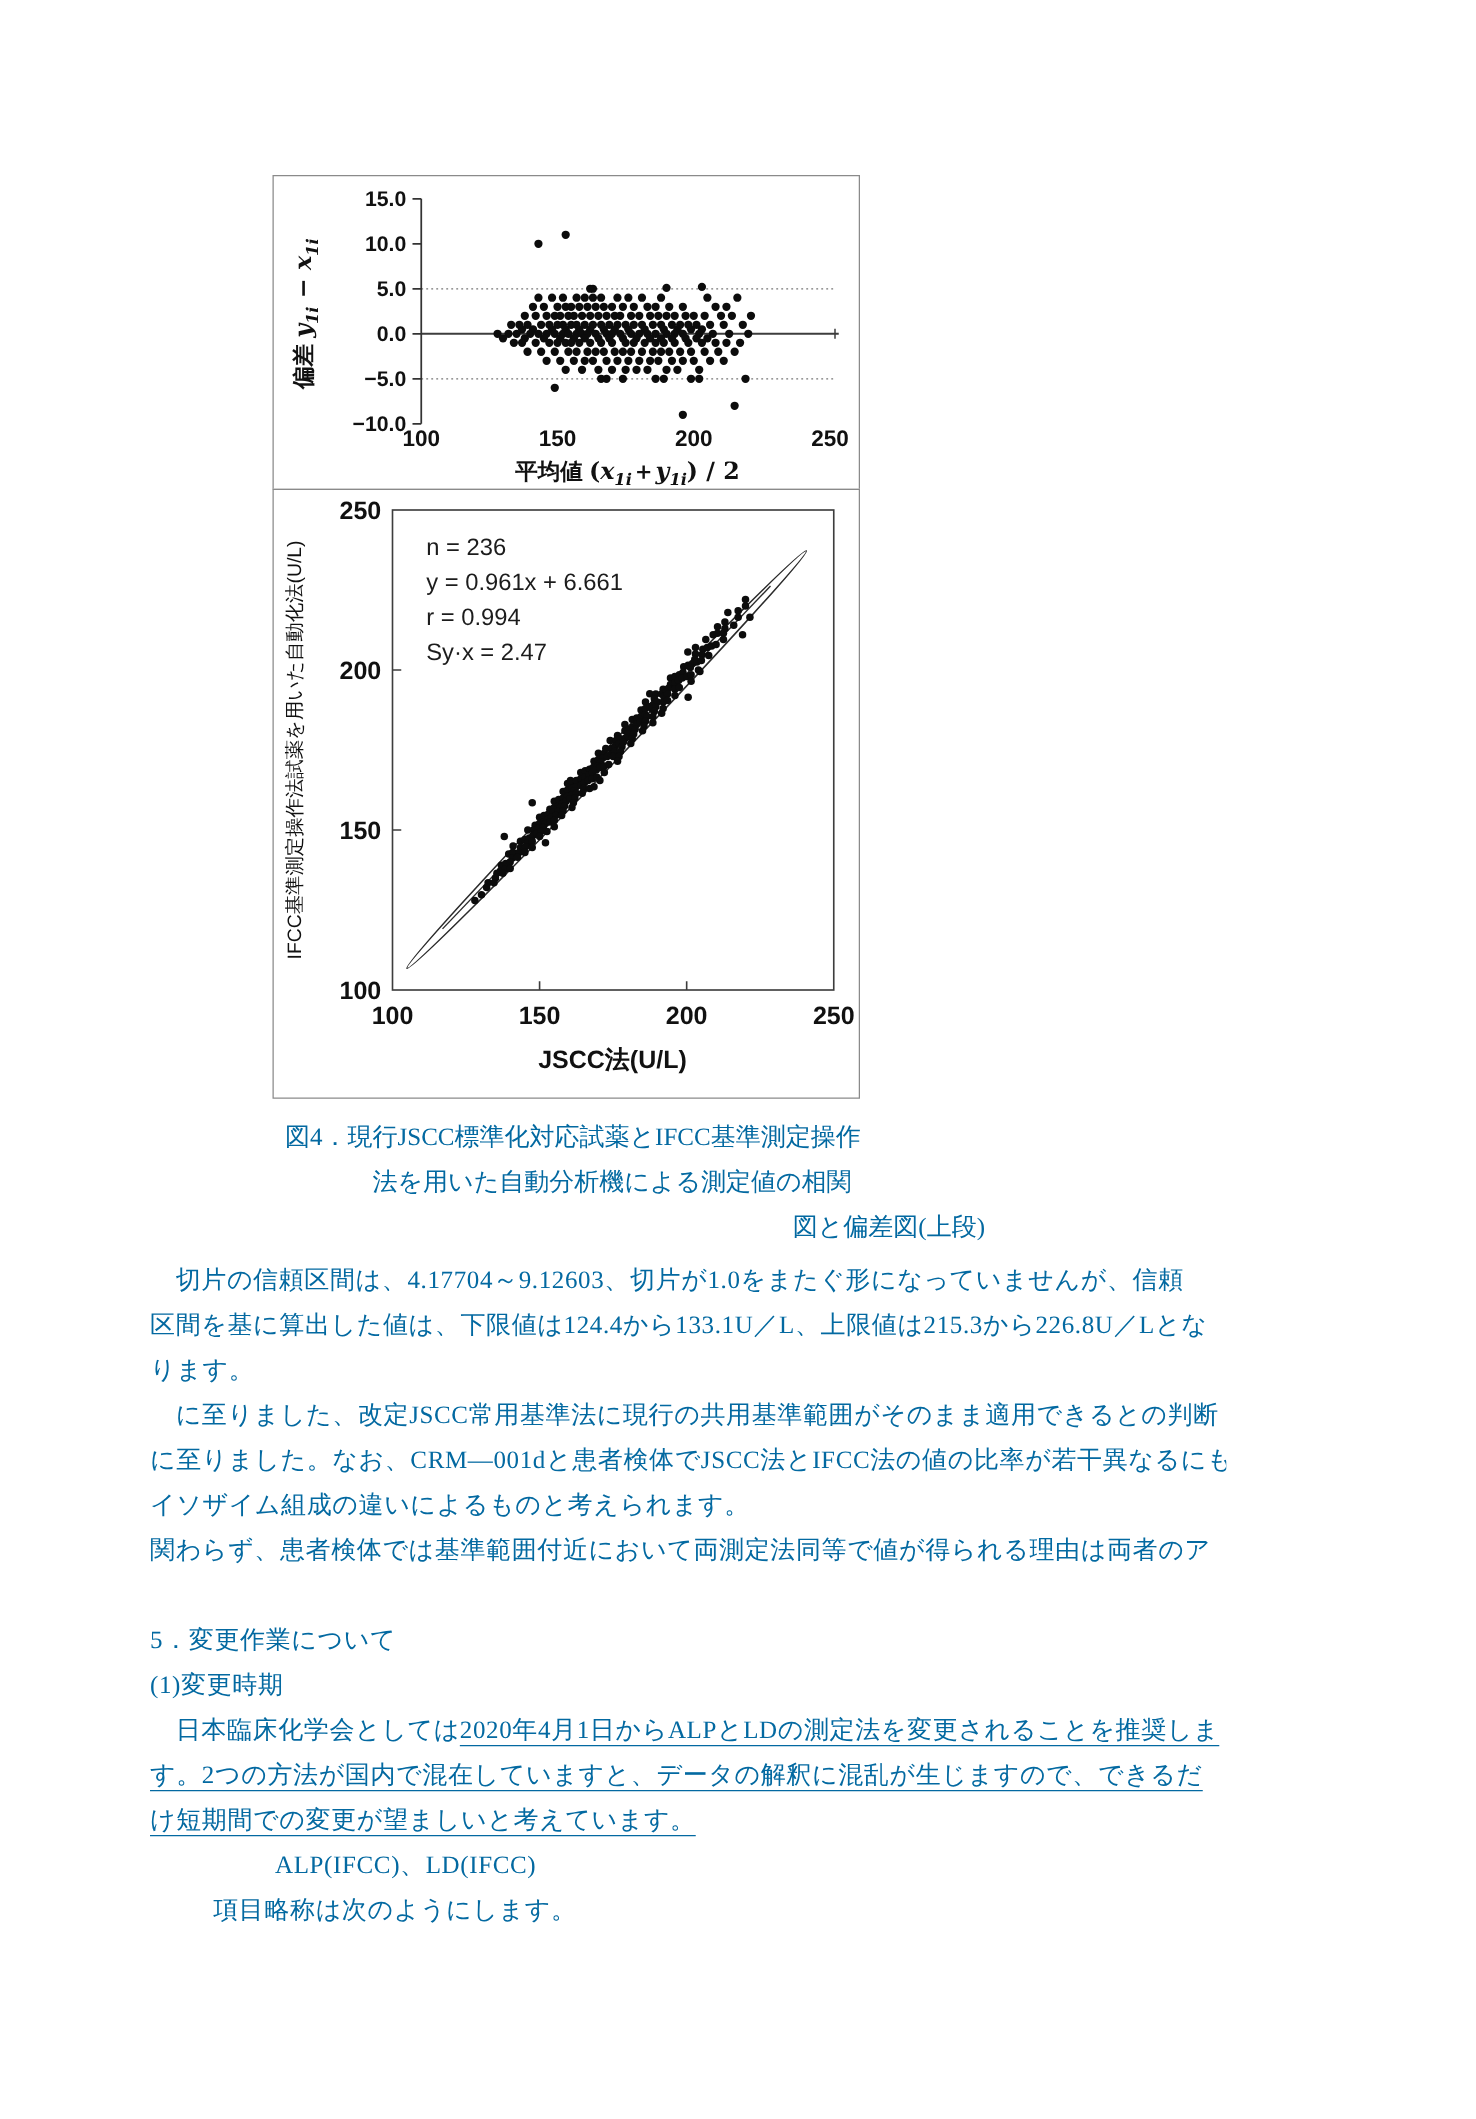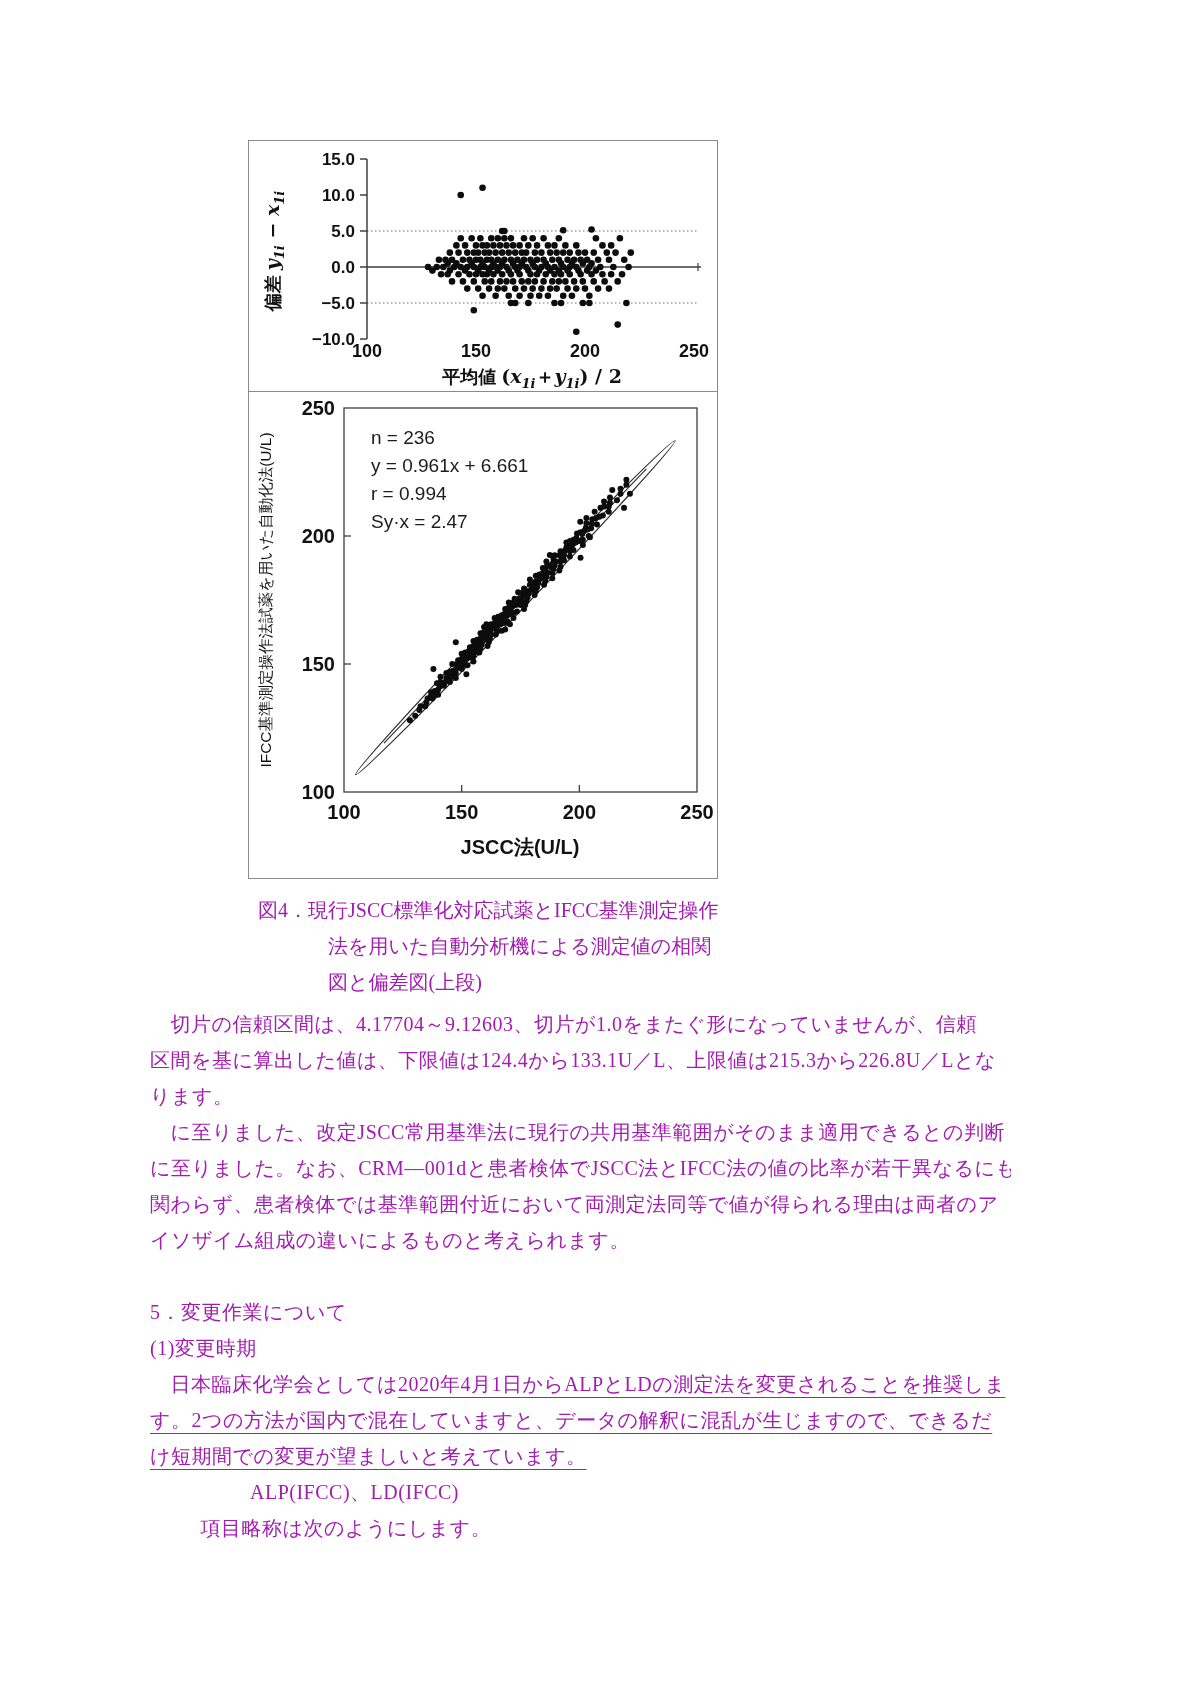--- a/index.html
+++ b/index.html
@@ -1,17 +1,17 @@
 <!DOCTYPE html>
 <html><head>
 <meta charset="utf-8">
 <style>
   html,body{margin:0;padding:0;background:#fff;}
   .page{position:relative;width:981px;height:1695px;background:#ffffff;overflow:hidden;
-        font-family:"Liberation Serif","DejaVu Serif",serif;color:#a21caf;margin-left:30px;}
+        font-family:"Liberation Serif","DejaVu Serif",serif;color:#0369a1;}
   .figure{position:absolute;left:218px;top:140px;width:470px;}
   .panel{width:468px;background:#fff;border:1px solid #8a8a8a;}
   .panel1{height:250px;}
   .panel2{height:486px;margin-top:-1px;}
   .panel svg{display:block;}
   .caption{position:absolute;left:228px;top:892px;width:560px;font-size:20px;}
   .caption .cap-line{height:36px;line-height:36px;white-space:pre;}
   .bodytext{position:absolute;left:120px;top:1006px;width:960px;font-size:20px;}
   .bodytext .line{height:36px;line-height:36px;white-space:pre;letter-spacing:0.5px;}
   .u{text-decoration:underline;text-underline-offset:6px;text-decoration-thickness:1.4px;}
@@ -531,30 +531,30 @@
             <text x="122" y="136" fill="#1c1c1c" style="font-size:19px;font-weight:500;">Sy·x = 2.47</text>
           </g>
           <text x="271" y="462" text-anchor="middle" fill="#111" style="font-size:20px;font-weight:600;">JSCC法(U/L)</text>
           <text x="22" y="208" text-anchor="middle" fill="#111" style="font-size:15.5px;" transform="rotate(-90 22 208)">IFCC基準測定操作法試薬を用いた自動化法(U/L)</text>
         </svg>
     </div>
   </div>
   <div class="caption" id="caption">
       <div class="cap-line"><span>図4．</span>現行JSCC標準化対応試薬とIFCC基準測定操作</div>
       <div class="cap-line" style="padding-left: 70px;">法を用いた自動分析機による測定値の相関</div>
-      <div class="cap-line" style="padding-left: 70px;">図と偏差図(上段)</div>
+      <div class="cap-line" style="padding-left: 70px; text-align: right;">図と偏差図(上段)</div>
     </div>
   <div class="bodytext" id="bodytext">
       <div class="line">　切片の信頼区間は、4.17704～9.12603、切片が1.0をまたぐ形になっていませんが、信頼</div>
       <div class="line">区間を基に算出した値は、下限値は124.4から133.1U／L、上限値は215.3から226.8U／Lとな</div>
       <div class="line">ります。</div>
       <div class="line">　に至りました、改定JSCC常用基準法に現行の共用基準範囲がそのまま適用できるとの判断</div>
       <div class="line">に至りました。なお、CRM―001dと患者検体でJSCC法とIFCC法の値の比率が若干異なるにも</div>
+      <div class="line">イソザイム組成の違いによるものと考えられます。</div>
       <div class="line">関わらず、患者検体では基準範囲付近において両測定法同等で値が得られる理由は両者のア</div>
-      <div class="line">イソザイム組成の違いによるものと考えられます。</div>
       <div class="line">&nbsp;</div>
       <div class="line">5．変更作業について</div>
       <div class="line">(1)変更時期</div>
       <div class="line">　日本臨床化学会としては<span class="u">2020年4月1日からALPとLDの測定法を変更されることを推奨しま</span></div>
       <div class="line"><span class="u">す。2つの方法が国内で混在していますと、データの解釈に混乱が生じますので、できるだ</span></div>
       <div class="line"><span class="u">け短期間での変更が望ましいと考えています。</span></div>
       <div class="line" style="padding-left: 100px;">ALP(IFCC)、LD(IFCC)</div>
       <div class="line" style="padding-left: 30px;">　項目略称は次のようにします。</div>
     </div>
 </div>

